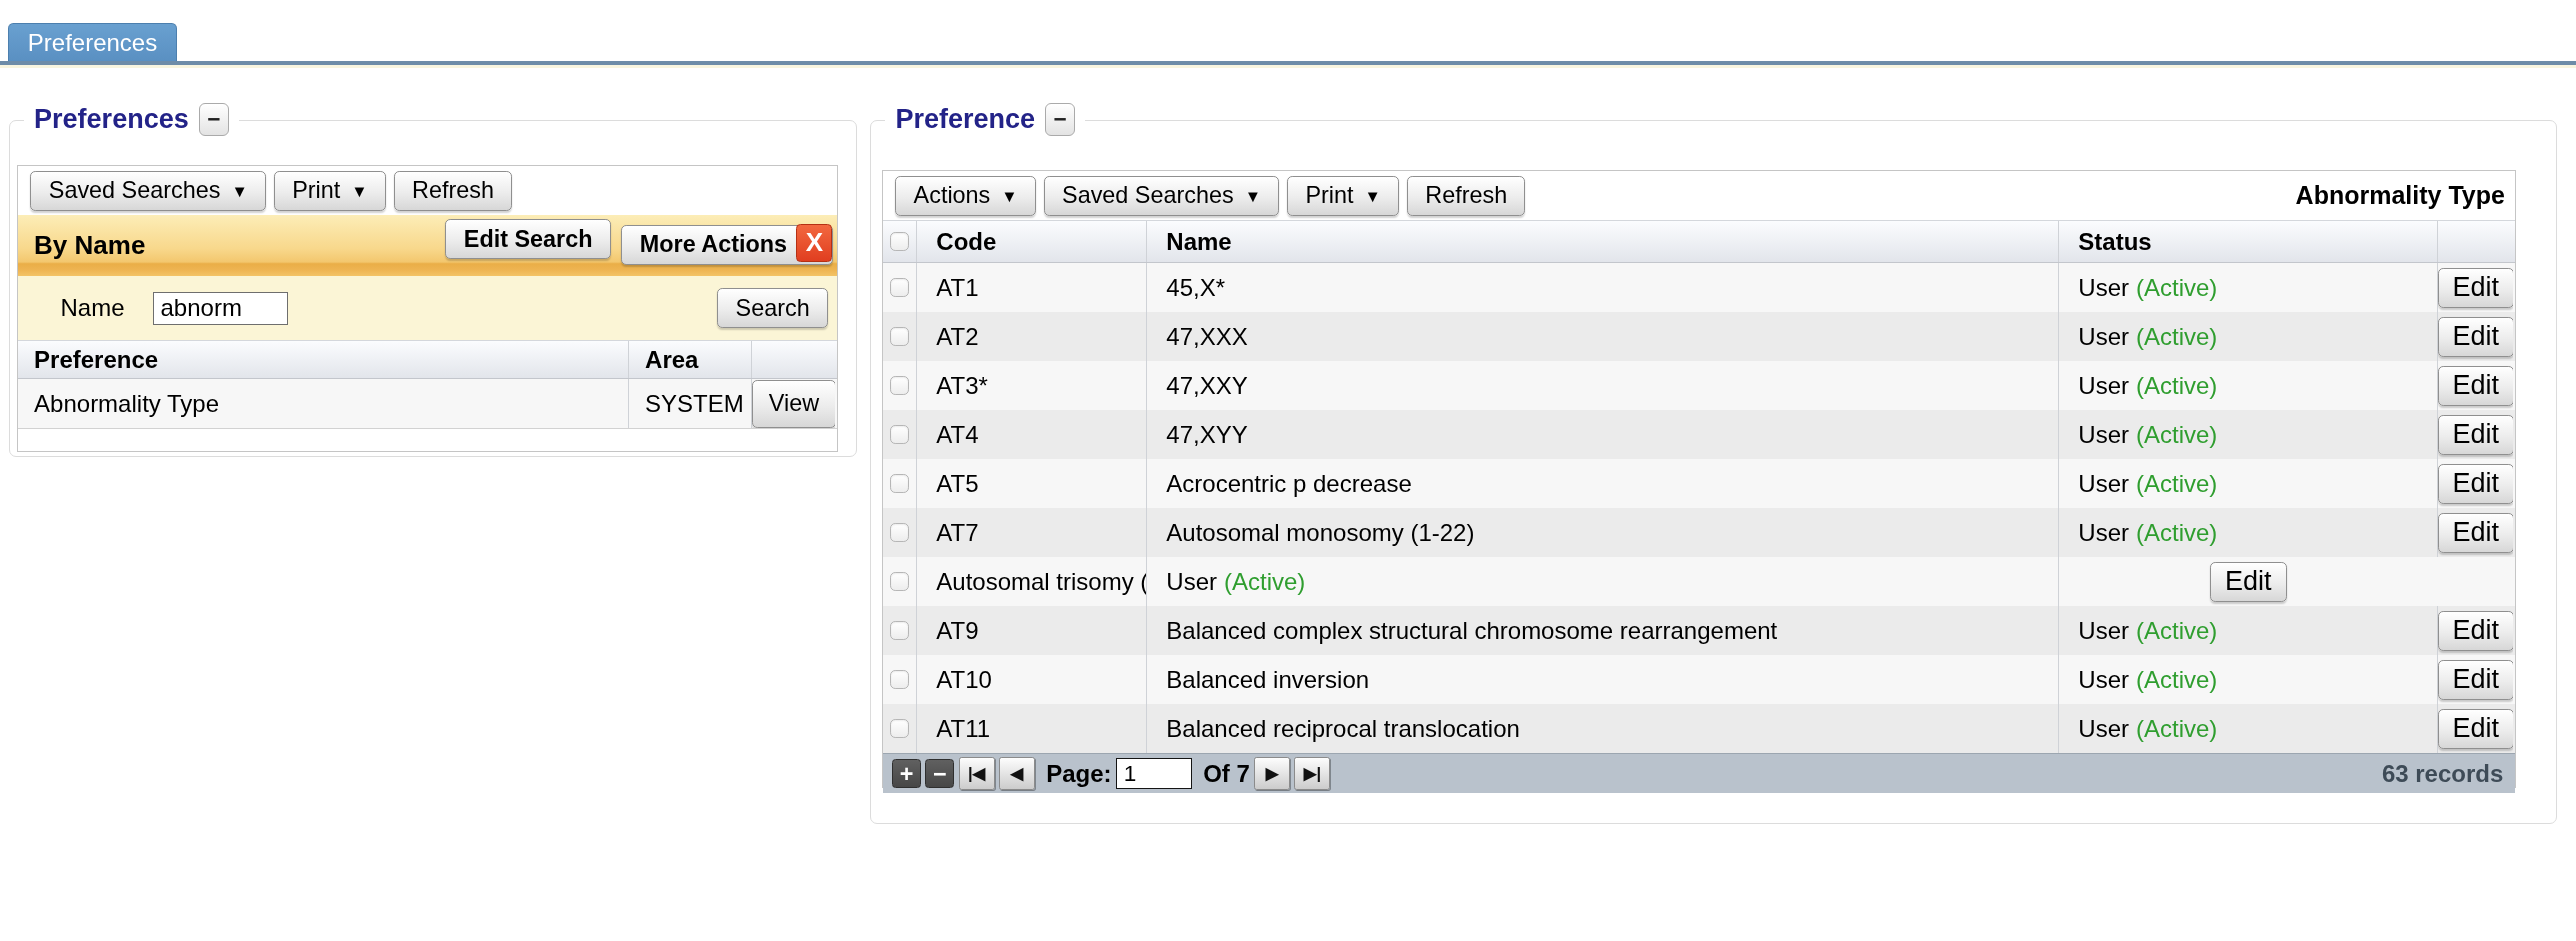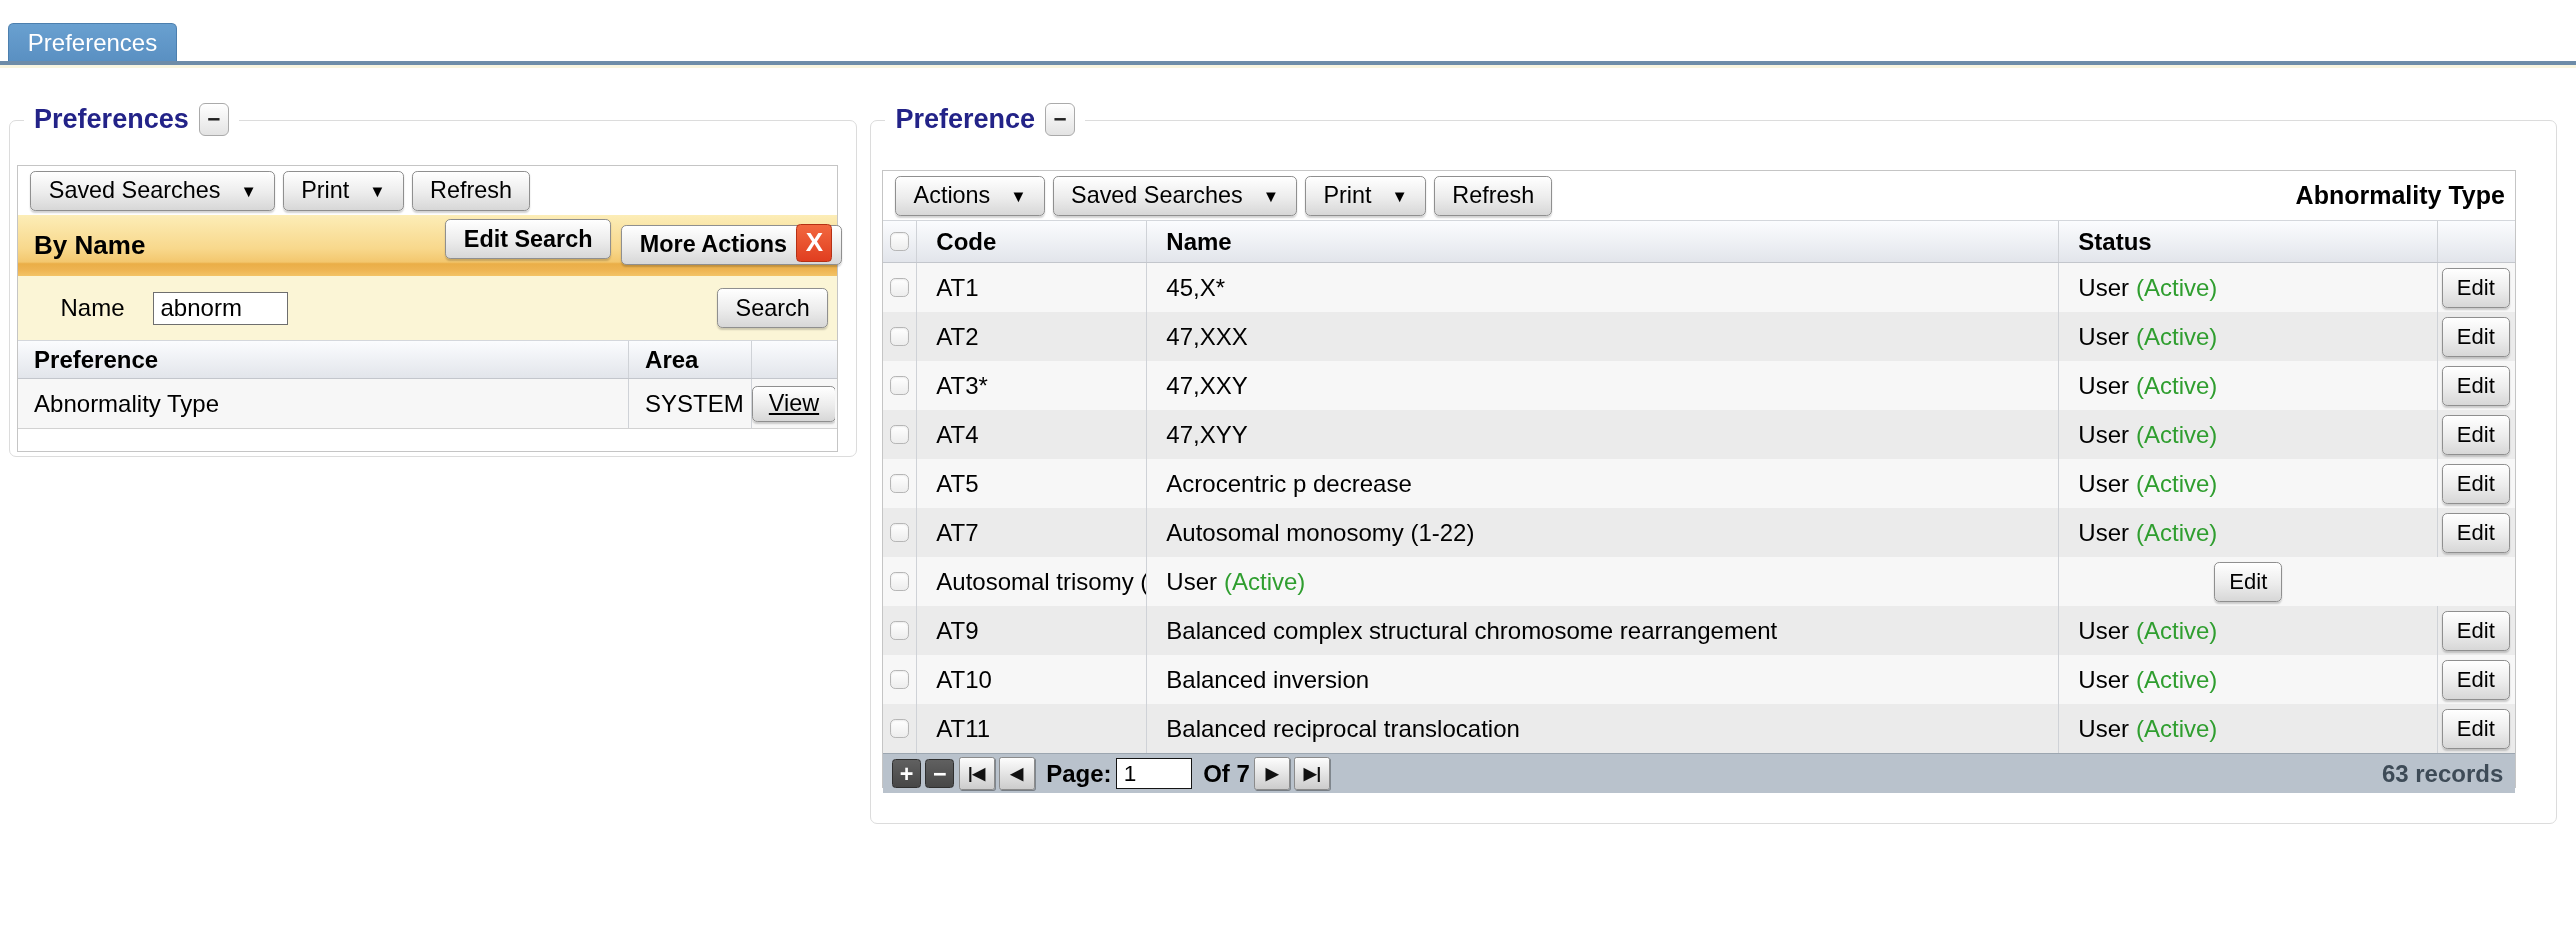--- a/index.html
+++ b/index.html
@@ -23,21 +23,21 @@
   .collapse-btn { width:29.5px; height:33px; border:1.7px solid #aaaaaa; border-radius:6px;
                   background:linear-gradient(#ffffff,#e3e3e3); display:flex; align-items:center;
                   justify-content:center; font-weight:bold; font-size:22.6px; color:#222; cursor:pointer; }
 
   
   .innerbox { position:absolute; border:1.7px solid #c5c5c5; background:#fff; }
   .box-left  { left:7.8px;  top:44px; width:821px;  height:287px; }
   .box-right { left:11.3px; top:49px; width:1634px; height:618px; }
 
   
-  .btn { display:inline-flex; align-items:center; justify-content:center; gap:20px;
+  .btn { display:inline-flex; align-items:center; justify-content:center; gap:11px;
          font-family:"Liberation Sans", sans-serif; font-size:23.4px; color:#000;
          background:linear-gradient(#ffffff,#ececec 55%,#d7d7d7);
          border:0.9px solid #8f8f8f; border-radius:5.2px; height:40px; padding:0 17.3px;
          box-shadow:0 1.7px 1.7px rgba(0,0,0,0.18); cursor:pointer; white-space:nowrap; }
   .btn .caret { font-size:16.5px; position:relative; top:0.9px; }
   .btn.bold { font-weight:bold; }
 
   .toolbar { height:49px; display:flex; align-items:center; padding-left:12px; gap:7.8px;
              background:#fff; position:relative; }
   .context-title { position:absolute; right:10.4px; font-weight:bold; font-size:25px; }
@@ -77,22 +77,22 @@
   .rrow { display:grid; grid-template-columns:33px 230px 912px 379px 76px; height:49px; }
   .rrow:nth-child(odd) { background:#f7f7f7; }
   .rrow:nth-child(even){ background:#ebebeb; }
   .pad22 { padding-left:19px; }
   .ccell { justify-content:center; }
 
   .checkbox { width:19px; height:19px; border:1.7px solid #b6b6b6; border-radius:5.2px;
               background:linear-gradient(#ffffff,#ededed); box-shadow:inset 0 0.9px 1.7px rgba(0,0,0,0.08);
               cursor:pointer; }
   .status-active { color:#2f9e2f; margin-left:7px; }
-  .btn-edit { height:40px; padding:0 14px; font-size:22px; }
-  .btn-view { height:36px; padding:0 15.6px;text-decoration:underline; }
+  .btn-edit { height:40px; padding:0 14px; font-size:27px; }
+  .btn-view { height:48px; padding:0 15.6px; }
 
   
   .pagination { height:40px; background:#b9c2cc; border-top:0.9px solid #9ca6b0;
                 display:flex; align-items:center; padding-left:8.7px; gap:4.3px; position:relative; }
   .pgdark { width:29px; height:29px; background:linear-gradient(#606060,#474747);
             border:0.9px solid #2f2f2f; border-radius:3.5px; color:#fff; font-weight:bold; font-size:23.4px;
             display:flex; align-items:center; justify-content:center; line-height:0; cursor:pointer; }
   .pgnav { width:36px; height:33px; background:linear-gradient(#fdfdfd,#cccccc);
            border:0.9px solid #8b8b8b; border-radius:2.6px; box-shadow:0.9px 0.9px 0 rgba(0,0,0,0.35);
            display:flex; align-items:center; justify-content:center; font-size:16.5px; font-weight:bold;

